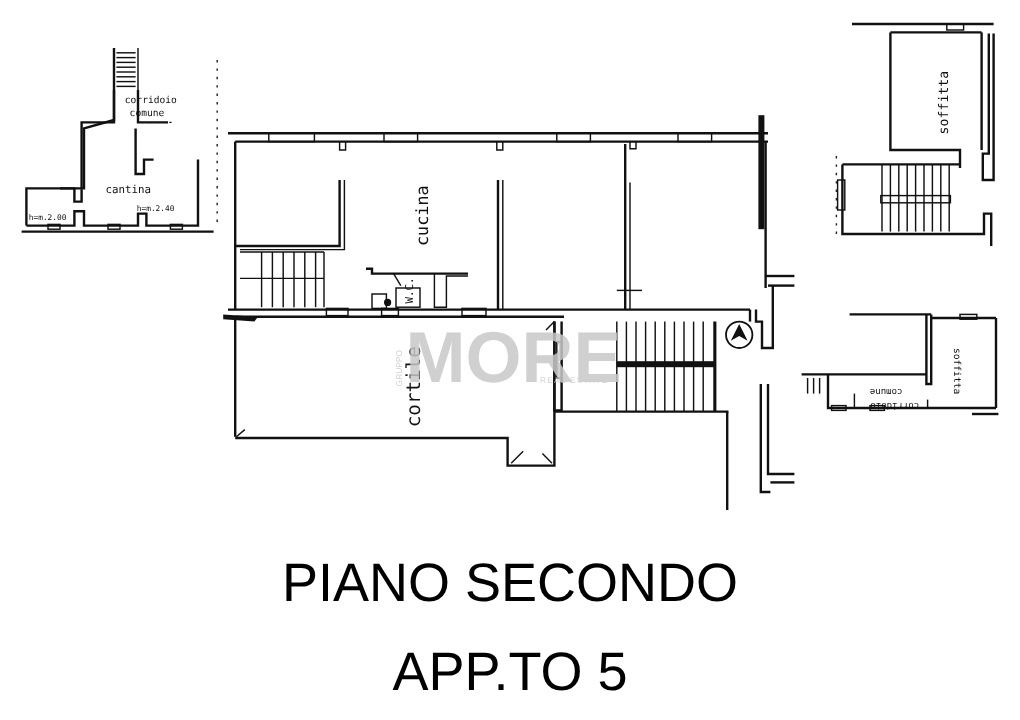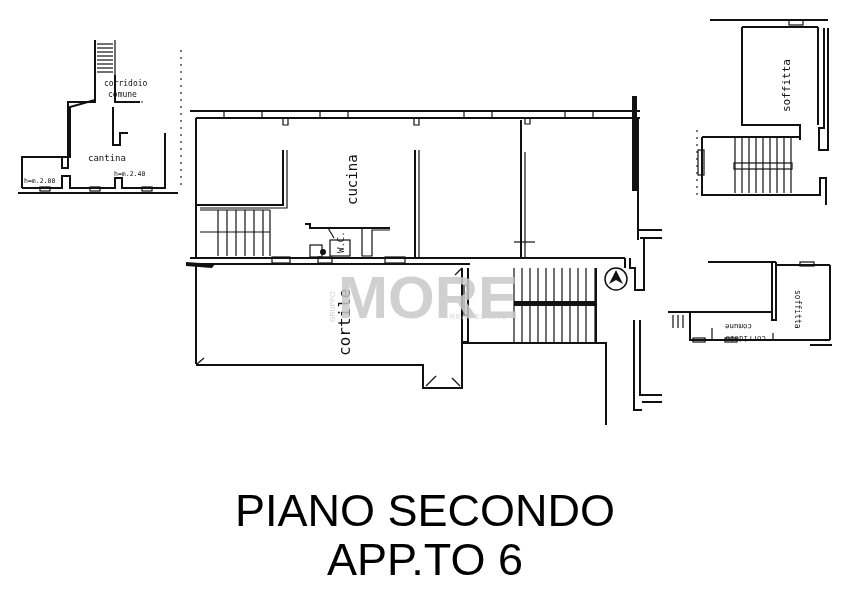--- a/index.html
+++ b/index.html
@@ -198,14 +198,14 @@
 
   <text class="hand" x="0" y="0" font-size="14" transform="translate(357,205) rotate(-90)">cucina</text>
 
   <g opacity="0.85">
     <text class="wm-text" x="338" y="318" font-size="60" font-weight="bold" fill="#c8c8c8">MORE</text>
     <text class="wm-text" x="0" y="0" font-size="7" fill="#c8c8c8" transform="translate(335,322) rotate(-90)">GRUPPO</text>
     <text class="wm-text" x="450" y="319" font-size="7" fill="#c8c8c8" letter-spacing="1">REAL ESTATE</text>
   </g>
 </svg>
 
-<div class="title-block" style="top:485px;">PIANO SECONDO</div>
-<div class="title-block" style="top:534px;">APP.TO 6</div>
+<div class="title-block" style="top:460px;">PIANO SECONDO</div>
+<div class="title-block" style="top:534px;">APP.TO 5</div>
 
 </body></html>

